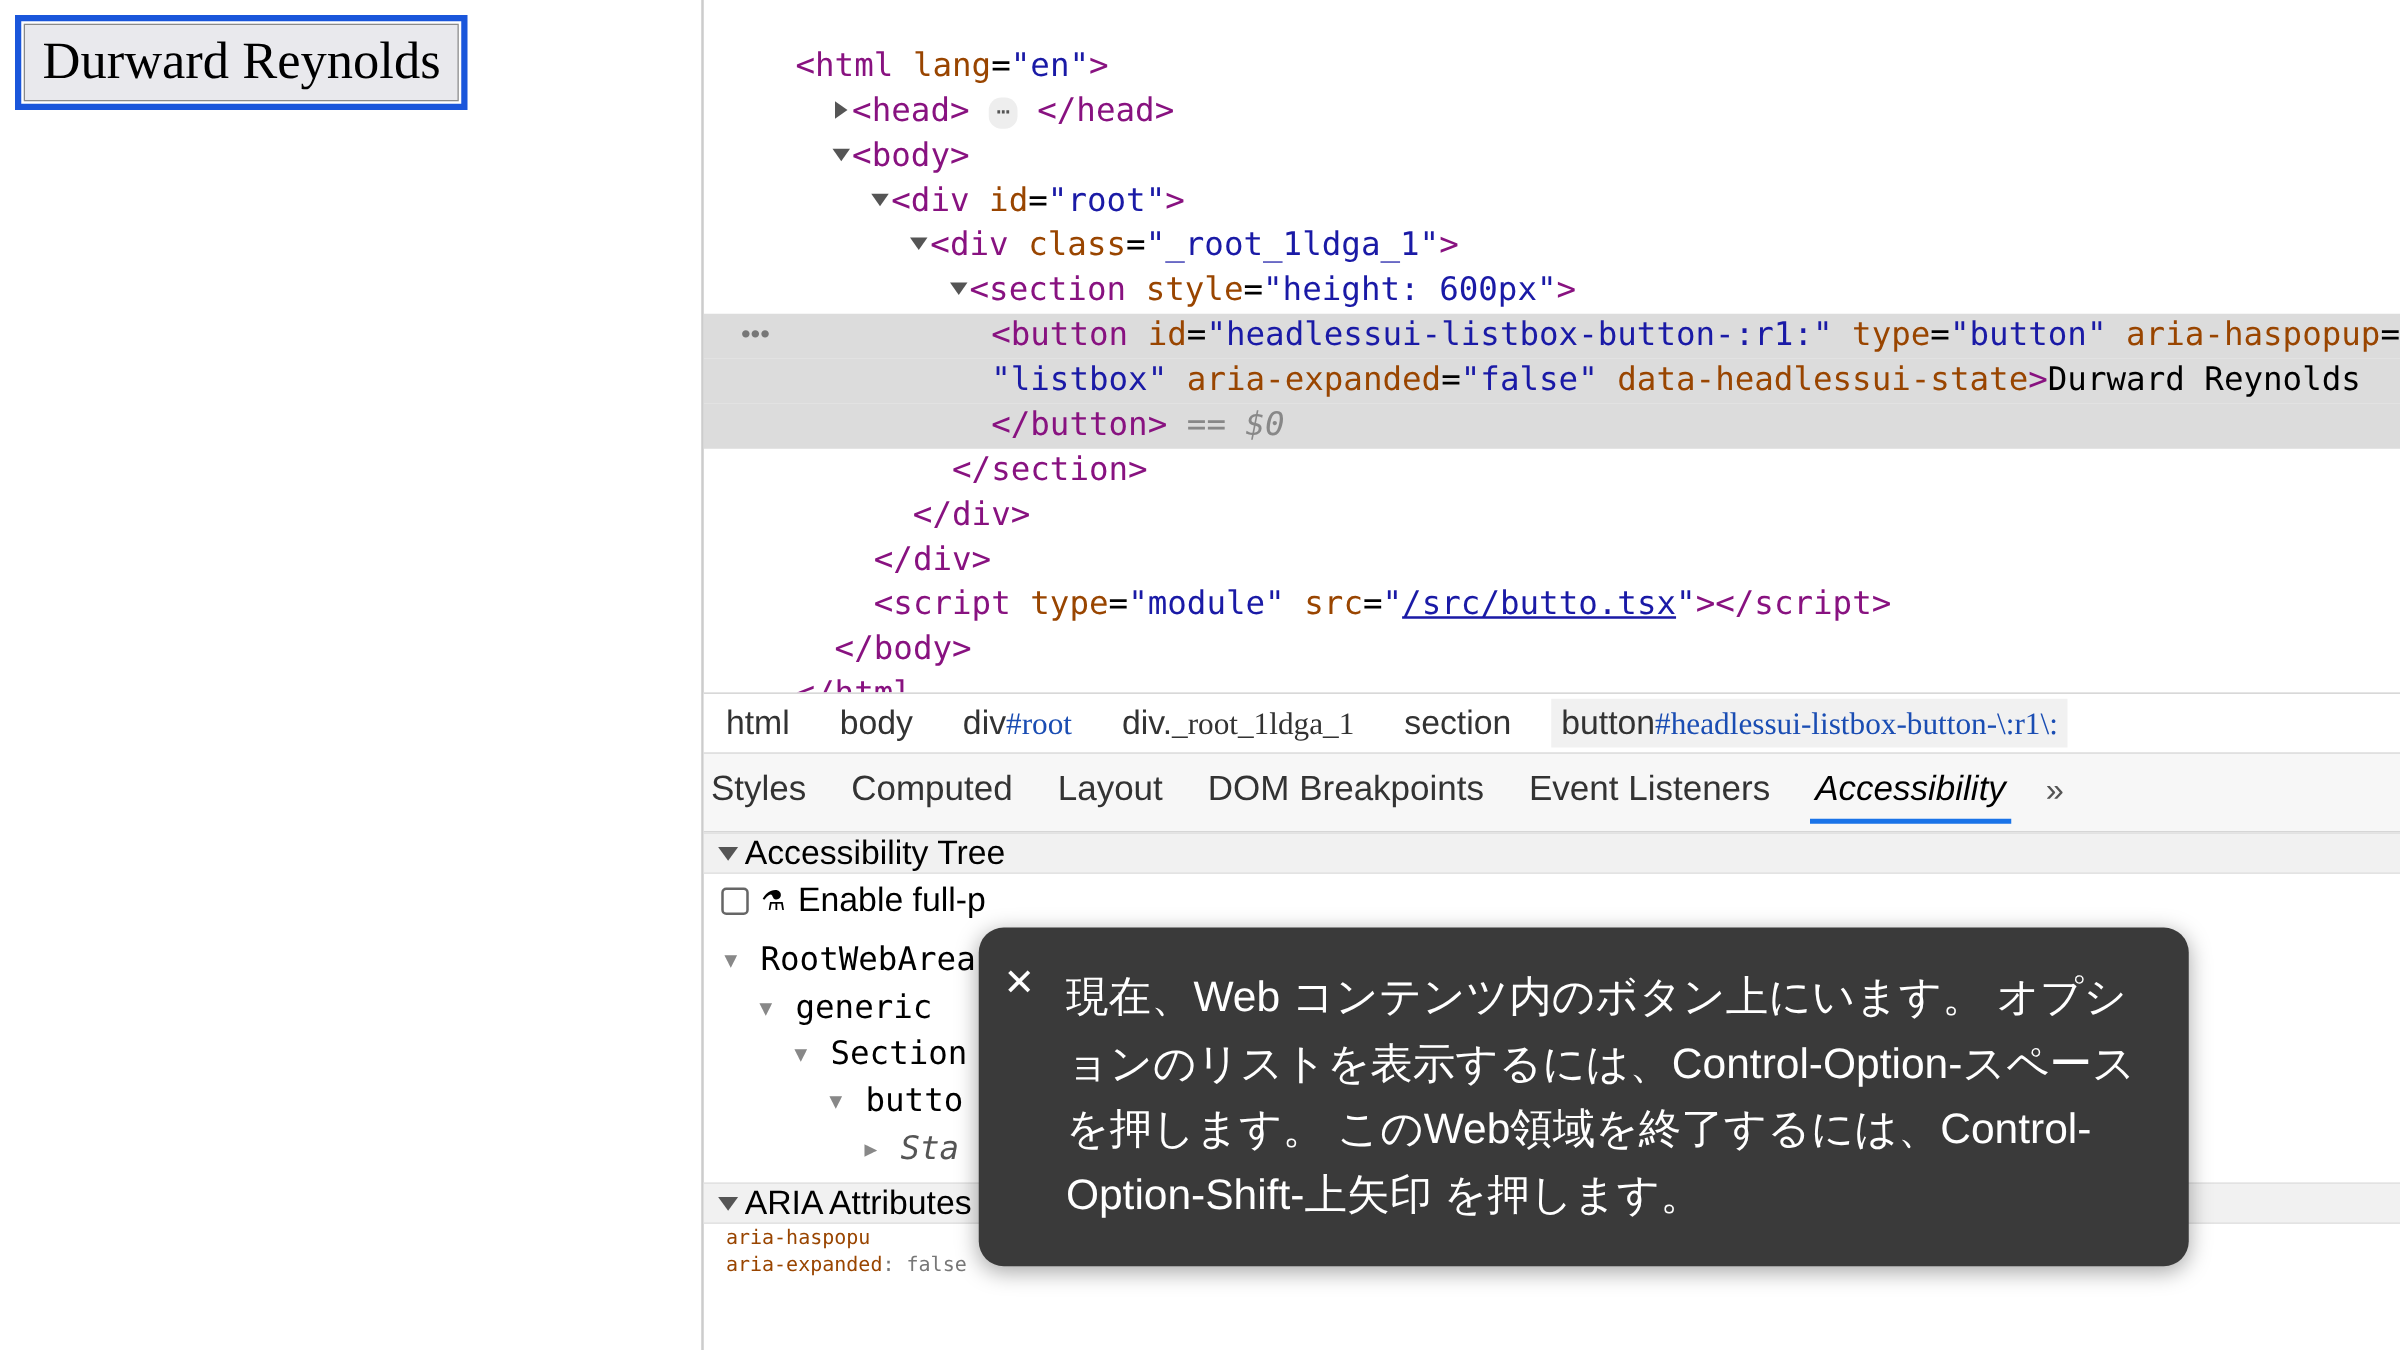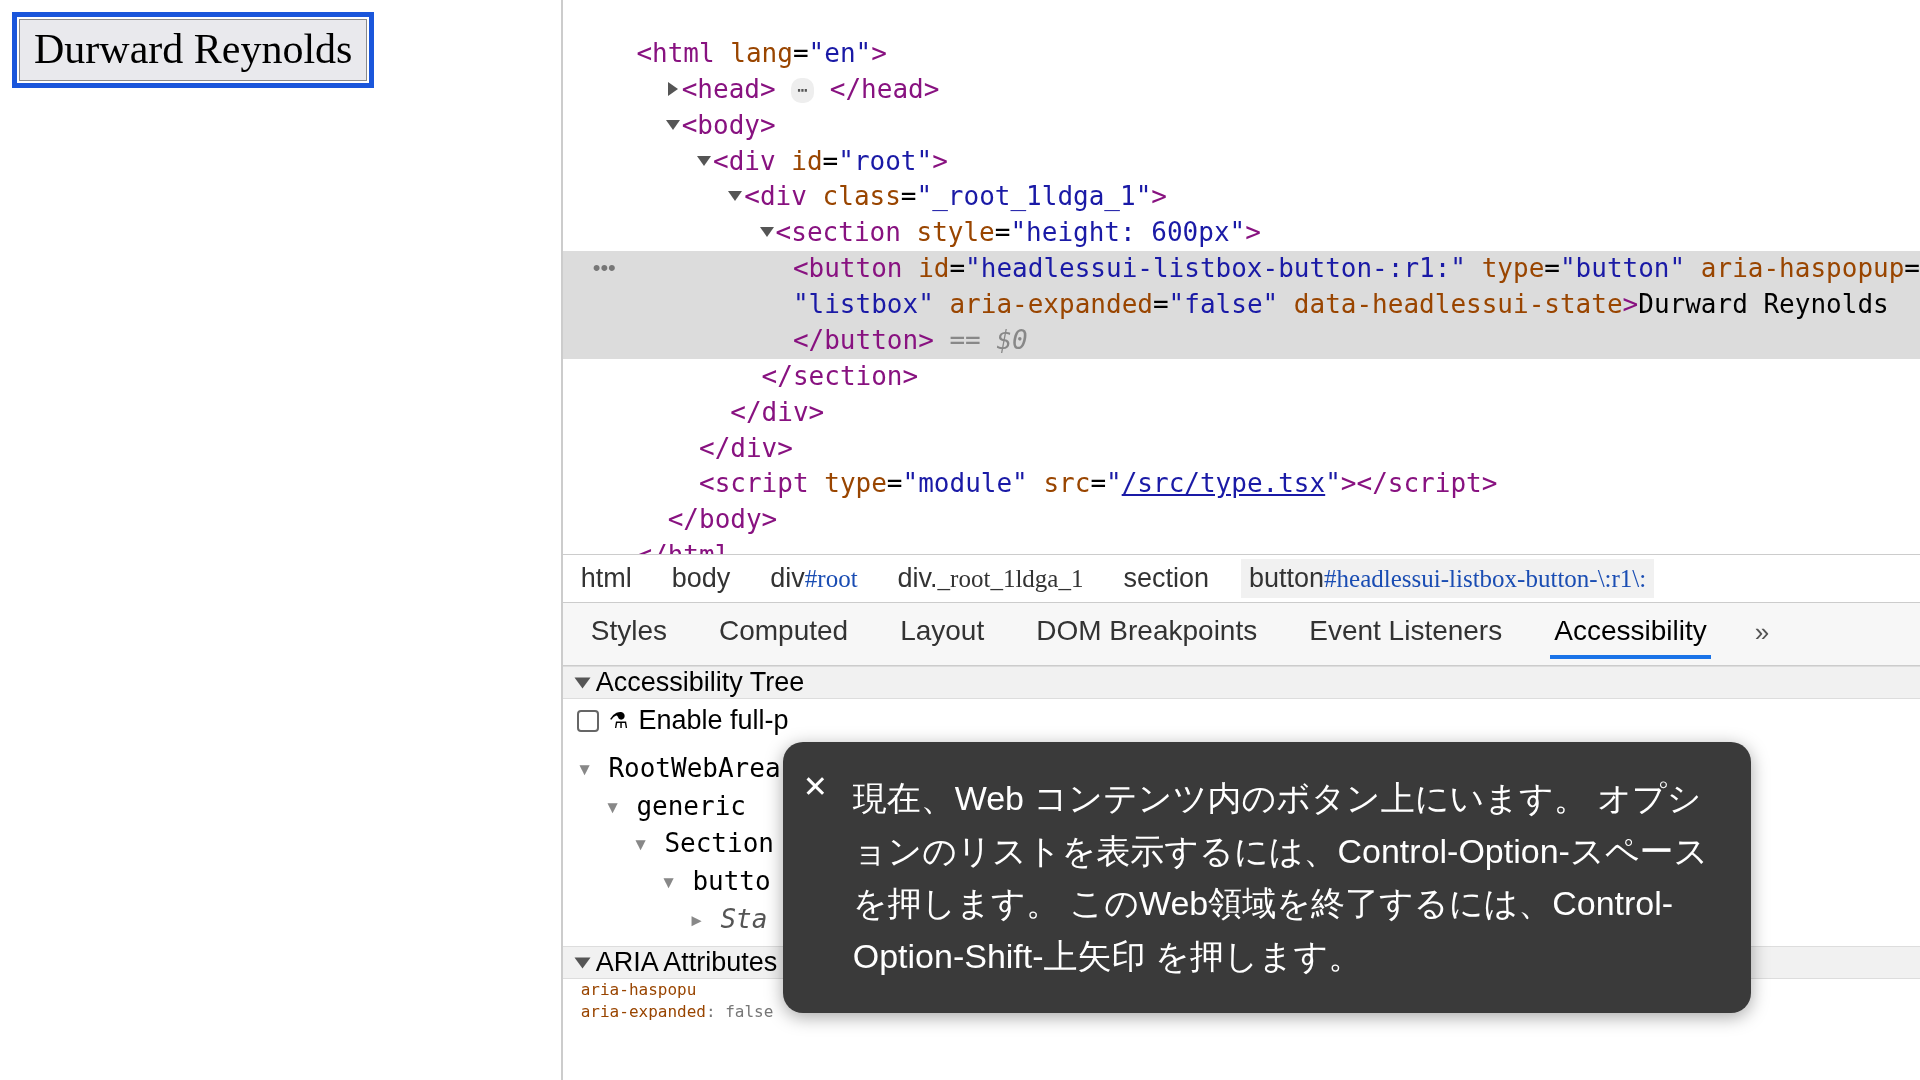--- a/index.html
+++ b/index.html
@@ -39,23 +39,23 @@
   .dollar { color: #888; font-style: italic; }
   .pill { display:inline-block; background:#eee; border-radius:10px; padding:0 6px; font-size:18px; color:#555; vertical-align:2px;}
 
   
   .crumbs { border-top: 1px solid #ccc; border-bottom: 1px solid #ccc; padding: 4px 10px; font-size: 27px; display:flex; gap: 24px; background:#fff; }
   .crumb { color:#333; padding:4px 8px; white-space:nowrap;text-align:center; }
   .crumb.active { background:#f1f1f1; }
   .crumb .idpart { color:#1a4db3; font-family: Liberation Serif, serif; font-size:25px; }
 
   
-  .tabs { display:flex; gap:44px; padding: 6px 24px; font-size:28px; border-bottom:1px solid #ccc; background:#f7f7f7; }
+  .tabs { display:flex; gap:28px; padding: 6px 2px; font-size:28px; border-bottom:1px solid #ccc; background:#f7f7f7; }
   .tab { color:#333; padding:6px 4px 8px 4px; }
-  .tab.active { color:#000; border-bottom: 4px solid #1a73e8; }
+  .tab.active { color:#000; border-bottom: 4px solid #1a73e8; font-style: italic; }
   .tabs .more { font-size:26px; color:#555; padding-top:8px;}
 
   
   .a11y { padding: 0; font-size:27px; }
   .sectionhdr { background:#f1f1f1; border-top:1px solid #ddd; border-bottom:1px solid #ddd; padding:0 14px; font-size:27px; display:flex; align-items:center; gap:8px;}
   .sectionhdr .tri { display:inline-block; width:0;height:0;border-left:11px solid #555;border-top:8px solid transparent;border-bottom:8px solid transparent; transform:rotate(90deg);}
   .a11y-body { padding: 8px 14px; font-family: Menlo, monospace; font-size:26px; line-height:1.45;}
   .a11y-en { padding: 6px 14px; display:flex; align-items:center; gap:10px;}
   .a11y-en .cb { width:22px;height:22px;border:2px solid #666;border-radius:4px;}
   .a11y-en .flask { font-size:22px;}
@@ -99,21 +99,21 @@
         <div class="dom-line"><span class="gutter"></span>   <span class="expander open"></span><span class="tag">&lt;body</span><span class="tag">&gt;</span></div>
         <div class="dom-line"><span class="gutter"></span>     <span class="expander open"></span><span class="tag">&lt;div</span> <span class="attrn">id</span>=<span class="attrv">"root"</span><span class="tag">&gt;</span></div>
         <div class="dom-line"><span class="gutter"></span>       <span class="expander open"></span><span class="tag">&lt;div</span> <span class="attrn">class</span>=<span class="attrv">"_root_1ldga_1"</span><span class="tag">&gt;</span></div>
         <div class="dom-line"><span class="gutter"></span>         <span class="expander open"></span><span class="tag">&lt;section</span> <span class="attrn">style</span>=<span class="attrv">"height: 600px"</span><span class="tag">&gt;</span></div>
         <div class="dom-line sel"><span class="gutter">•••</span>           <span class="tag">&lt;button</span> <span class="attrn">id</span>=<span class="attrv">"headlessui-listbox-button-:r1:"</span> <span class="attrn">type</span>=<span class="attrv">"button"</span> <span class="attrn">aria-haspopup</span>=</div>
         <div class="dom-line sel"><span class="gutter"></span>           <span class="attrv">"listbox"</span> <span class="attrn">aria-expanded</span>=<span class="attrv">"false"</span> <span class="attrn">data-headlessui-state</span><span class="tag">&gt;</span><span class="txt">Durward Reynolds</span></div>
         <div class="dom-line sel"><span class="gutter"></span>           <span class="tag">&lt;/button&gt;</span><span class="dollar"> == $0</span></div>
         <div class="dom-line"><span class="gutter"></span>         <span class="tag">&lt;/section&gt;</span></div>
         <div class="dom-line"><span class="gutter"></span>       <span class="tag">&lt;/div&gt;</span></div>
         <div class="dom-line"><span class="gutter"></span>     <span class="tag">&lt;/div&gt;</span></div>
-        <div class="dom-line"><span class="gutter"></span>     <span class="tag">&lt;script</span> <span class="attrn">type</span>=<span class="attrv">"module"</span> <span class="attrn">src</span>=<span class="attrv">"</span><span class="link">/src/type.tsx</span><span class="attrv">"</span><span class="tag">&gt;&lt;/script&gt;</span></div>
+        <div class="dom-line"><span class="gutter"></span>     <span class="tag">&lt;script</span> <span class="attrn">type</span>=<span class="attrv">"module"</span> <span class="attrn">src</span>=<span class="attrv">"</span><span class="link">/src/butto.tsx</span><span class="attrv">"</span><span class="tag">&gt;&lt;/script&gt;</span></div>
         <div class="dom-line"><span class="gutter"></span>   <span class="tag">&lt;/body&gt;</span></div>
         <div class="dom-line"><span class="gutter"></span> <span class="tag">&lt;/html</span></div>
       </div>
 
     <div class="crumbs" id="crumbs">
         <span class="crumb">html</span>
         <span class="crumb">body</span>
         <span class="crumb">div<span class="idpart">#root</span></span>
         <span class="crumb">div.<span class="idpart" style="color:#333">_root_1ldga_1</span></span>
         <span class="crumb">section</span>

